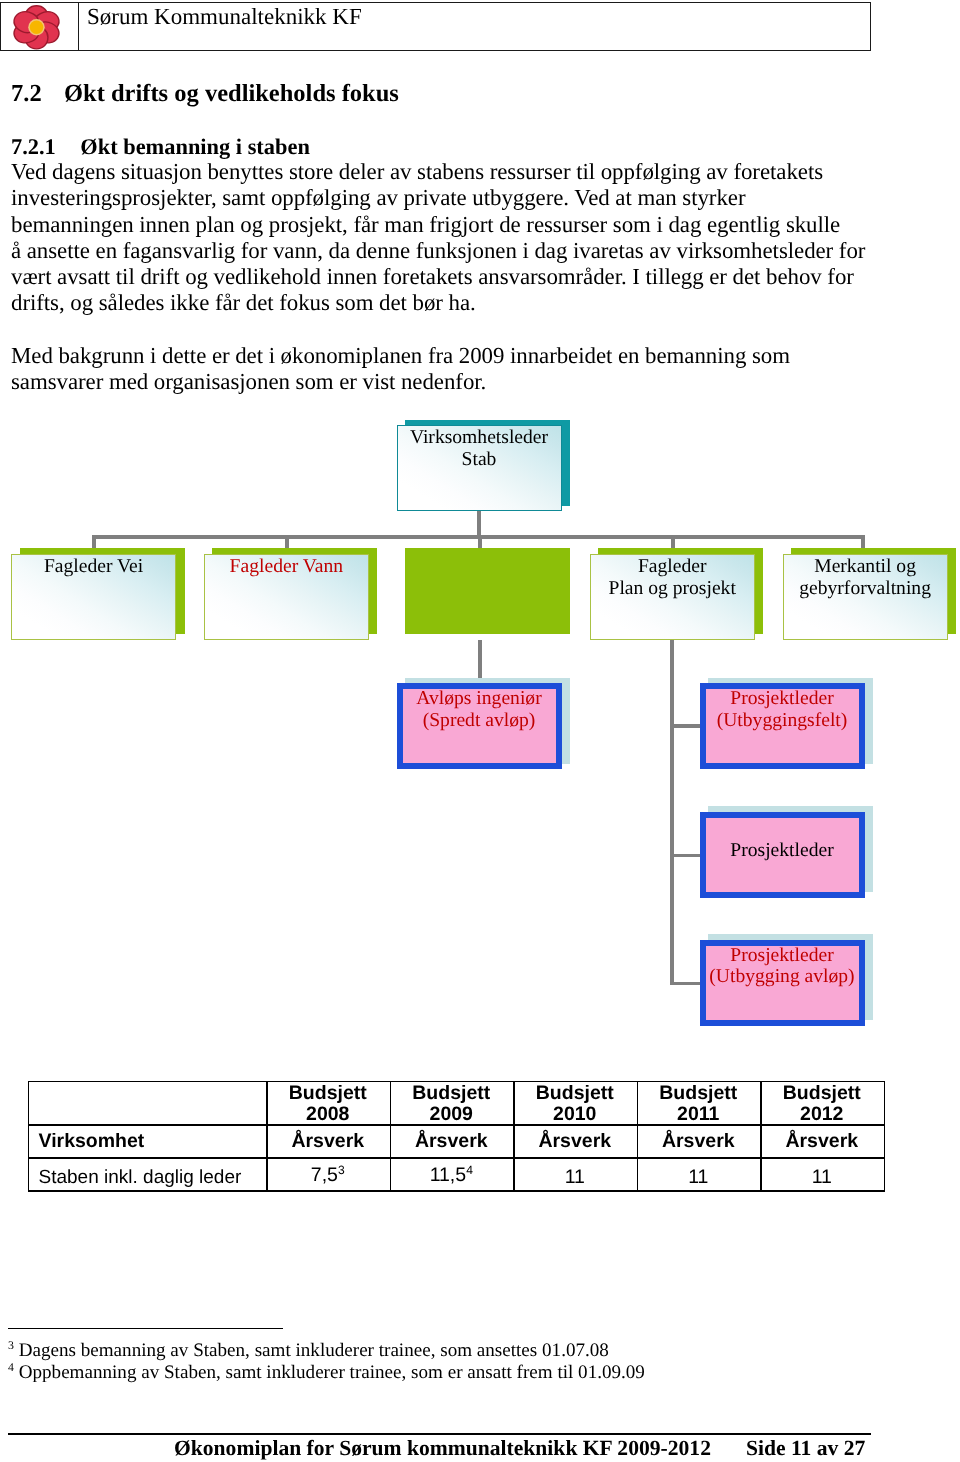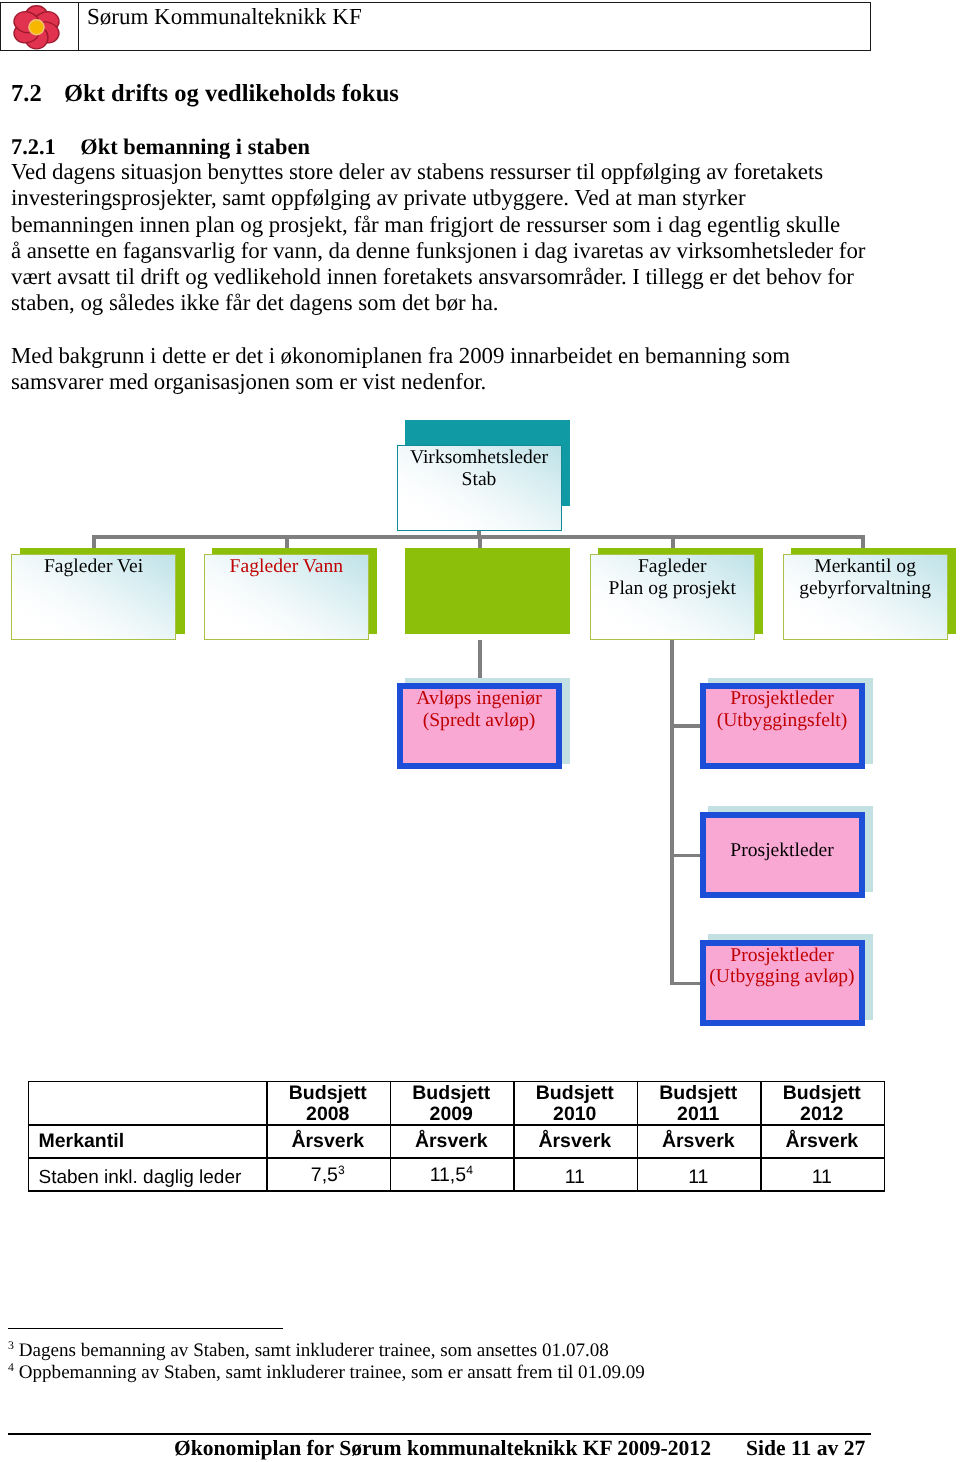--- a/index.html
+++ b/index.html
@@ -34,21 +34,21 @@
   
   #chart{position:absolute;left:0;top:0;width:960px;height:1462px;
          pointer-events:none;}
   .ob{position:absolute;box-sizing:border-box;
       background:linear-gradient(212deg,#bfe3e8 0%,#cae7ec 12%,#d8eef2 26%,#e7f4f6 42%,#f4fafb 58%,#fcfdfe 72%,#ffffff 84%,#ffffff 100%);
       font-family:"Liberation Serif",serif;font-size:19.6px;line-height:21.6px;
       text-align:center;color:#000;}
   .ob .txt{position:absolute;left:0;right:0;top:1.2px;}
   .ob-black .txt{top:-1px;}
   .shadow{position:absolute;}
-  .ob-teal{border:1.6px solid #0f8a96;margin-top:20px;}
+  .ob-teal{border:1.6px solid #0f8a96;}
   .sh-teal{background:#0f9aa4;}
   .ob-green{border:1.4px solid #a9c244;}
   .sh-green{background:#8cbf09;}
   .ob-black{border:6px solid #1d4ed8;background:#f9a8d4;}
   .sh-blue{background:#c3e0e3;}
   .conn{position:absolute;background:#7f7f7f;}
 
   
   #tbl{position:absolute;left:0;top:0;width:960px;height:1462px;
        font-family:"Liberation Sans",sans-serif;}
@@ -110,21 +110,21 @@
   <div class="abs" id="h2"><span class="num">7.2</span><span>Økt drifts og vedlikeholds fokus</span></div>
 
   <div class="abs" id="h3"><span class="num">7.2.1</span><span>Økt bemanning i staben</span></div>
 
   <div class="abs para" id="p1">
     <div>Ved dagens situasjon benyttes store deler av stabens ressurser til oppfølging av foretakets</div>
     <div>investeringsprosjekter, samt oppfølging av private utbyggere. Ved at man styrker</div>
     <div>bemanningen innen plan og prosjekt, får man frigjort de ressurser som i dag egentlig skulle</div>
     <div>å ansette en fagansvarlig for vann, da denne funksjonen i dag ivaretas av virksomhetsleder for</div>
     <div>vært avsatt til drift og vedlikehold innen foretakets ansvarsområder. I tillegg er det behov for</div>
-    <div>staben, og således ikke får det dagens som det bør ha.</div>
+    <div>drifts, og således ikke får det fokus som det bør ha.</div>
   </div>
 
   <div class="abs para" id="p2">
     <div>Med bakgrunn i dette er det i økonomiplanen fra 2009 innarbeidet en bemanning som</div>
     <div>samsvarer med organisasjonen som er vist nedenfor.</div>
   </div>
 
   <div id="chart">
 
     <div class="conn" style="left:477px;top:511px;width:4px;height:25px;"></div>
@@ -242,21 +242,21 @@
       </div>
     <div class="cell" style="left:636.5px;top:1083px;width:123.5px;">
         <div>Budsjett</div>
         <div>2011</div>
       </div>
     <div class="cell" style="left:760px;top:1083px;width:123.5px;">
         <div>Budsjett</div>
         <div>2012</div>
       </div>
 
-    <div class="cell lbl" style="left:38.5px;top:1131px;width:220px;">Merkantil</div>
+    <div class="cell lbl" style="left:38.5px;top:1131px;width:220px;">Virksomhet</div>
     <div class="cell" style="left:266px;top:1131px;width:123.5px;">Årsverk</div>
     <div class="cell" style="left:389.5px;top:1131px;width:123.5px;">Årsverk</div>
     <div class="cell" style="left:513px;top:1131px;width:123.5px;">Årsverk</div>
     <div class="cell" style="left:636.5px;top:1131px;width:123.5px;">Årsverk</div>
     <div class="cell" style="left:760px;top:1131px;width:123.5px;">Årsverk</div>
 
     <div class="cell lbl" style="left:38.5px;top:1167.5px;width:220px;font-weight:normal;font-size:19px;">Staben inkl. daglig leder</div>
     <div class="cell" style="left:266px;top:1165px;width:123.5px;font-weight:normal;"><span>7,5</span><sup>3</sup></div>
     <div class="cell" style="left:389.5px;top:1165px;width:123.5px;font-weight:normal;"><span>11,5</span><sup>4</sup></div>
     <div class="cell" style="left:513px;top:1167px;width:123.5px;font-weight:normal;">11</div>

